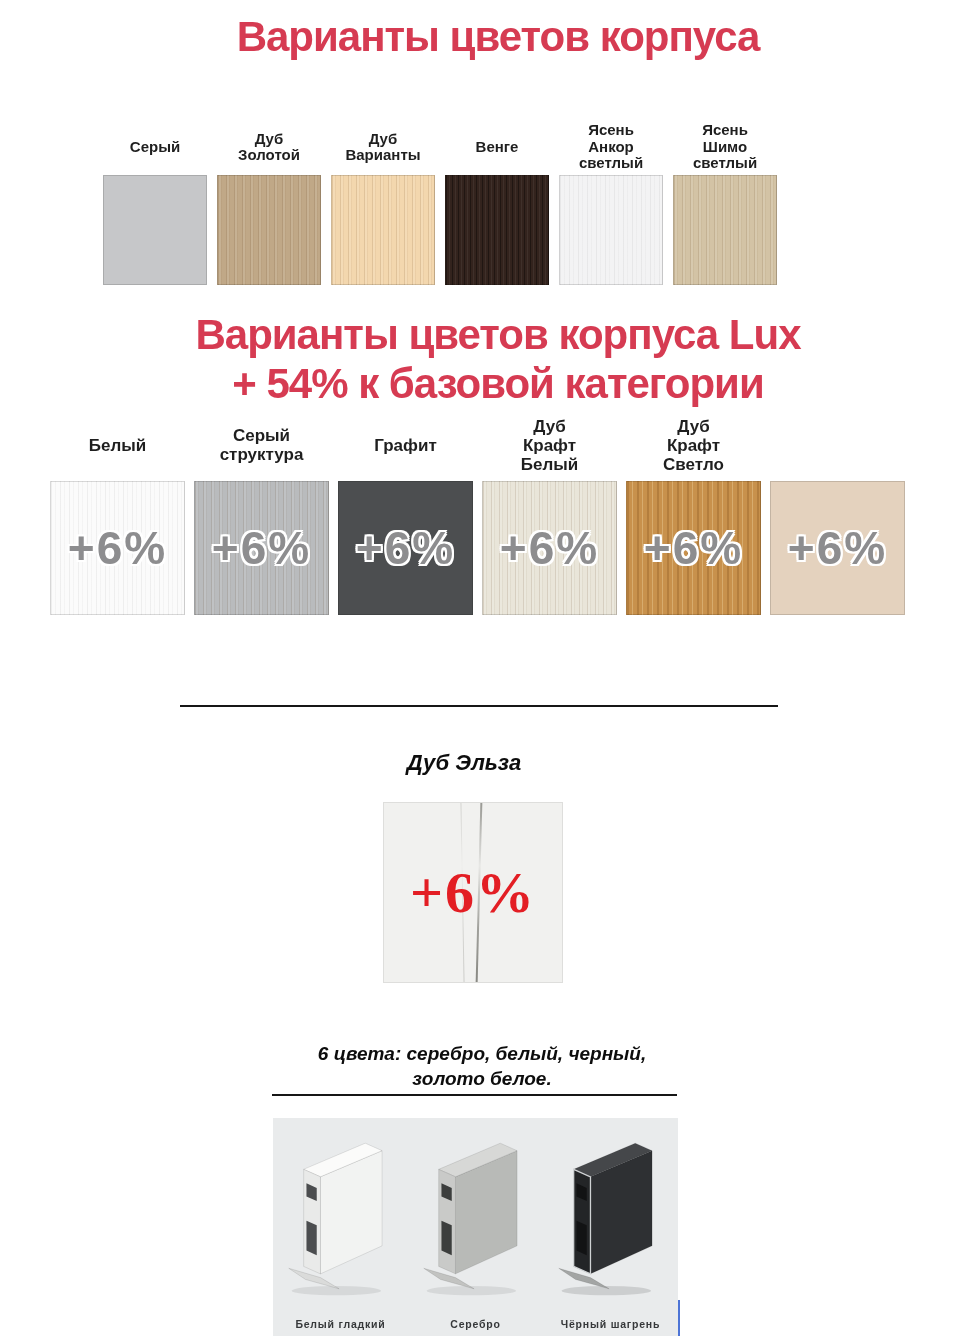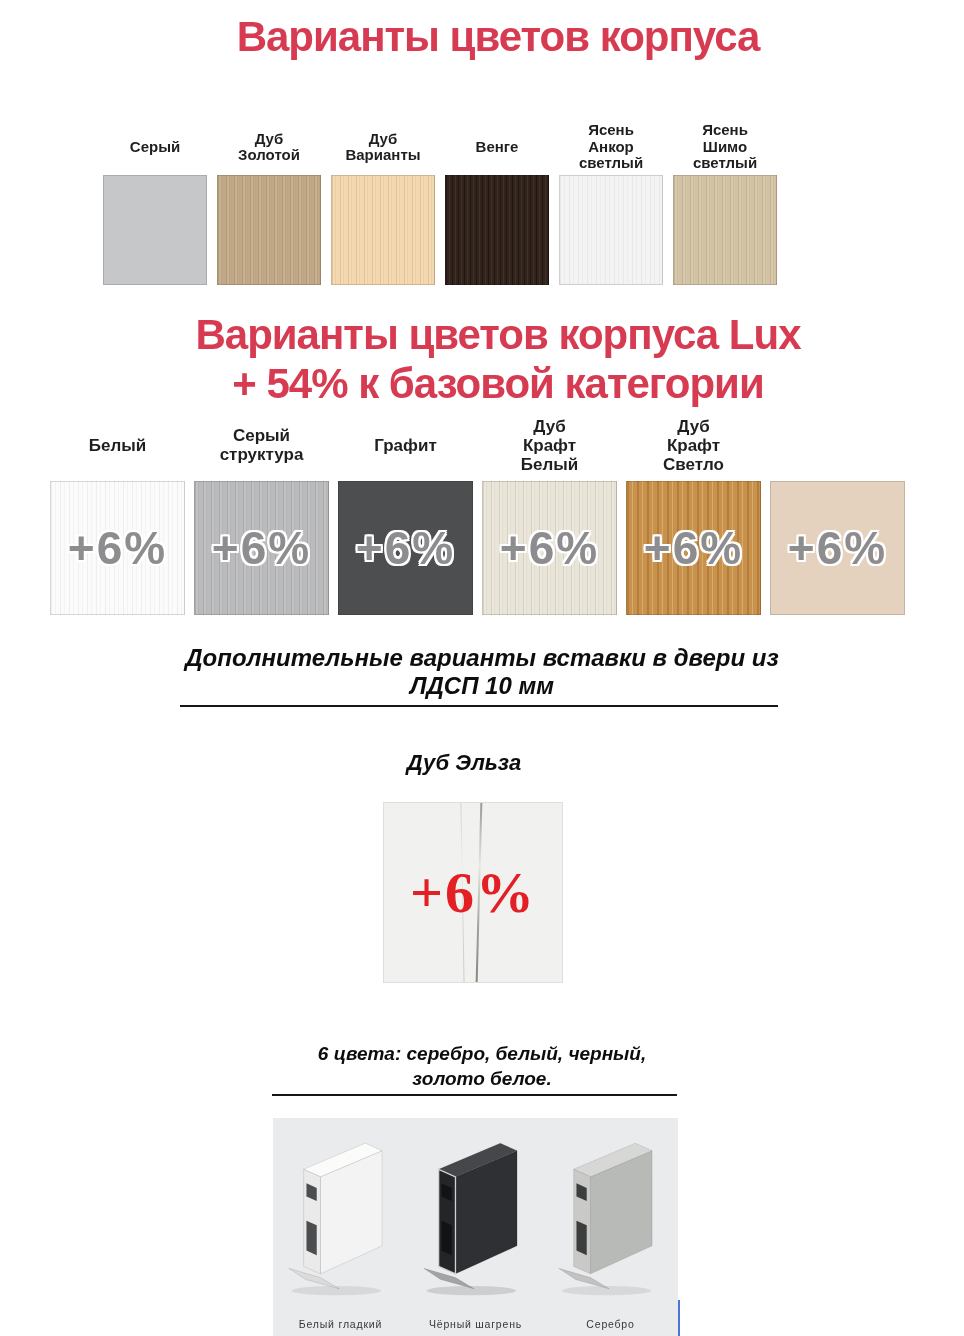--- a/index.html
+++ b/index.html
@@ -72,21 +72,21 @@
   .elsa-badge{font-family:"Liberation Serif","DejaVu Serif",serif;
               font-weight:bold;font-size:58px;color:#e31e24;letter-spacing:2px;z-index:2;}
 
   
   .photo{position:absolute;top:1118px;left:273px;width:405px;height:218px;
          background:#e9ebec;display:flex;}
   .pf{flex:1;position:relative;display:flex;flex-direction:column;
       align-items:center;justify-content:flex-start;padding-top:14px;}
   .pf svg{width:112px;height:168px;}
   .pf-label{position:absolute;bottom:6px;width:100%;text-align:center;
-            font-size:10.5px;font-weight:normal;letter-spacing:0.8px;color:#36383a;}
+            font-size:10.5px;font-weight:bold;letter-spacing:0.8px;color:#36383a;}
   .edge{stroke:rgba(0,0,0,0.18);stroke-width:0.6;}
   .pf-white .face-top{fill:#fbfbfa}.pf-white .face-side{fill:#f2f3f2}
   .pf-white .face-cross{fill:#e9eae9}.pf-white .hole{fill:#4b4d4f}.pf-white .foot{fill:#dadbda}
   .pf-silver .face-top{fill:#d7d8d6}.pf-silver .face-side{fill:#b8bab7}
   .pf-silver .face-cross{fill:#c9cac8}.pf-silver .hole{fill:#3c3e3d}.pf-silver .foot{fill:#c2c3c1}
   .pf-black .face-top{fill:#45474a}.pf-black .face-side{fill:#2e3033}
   .pf-black .face-cross{fill:#232527;stroke:#cfd2d4;stroke-width:1.4}
   .pf-black .hole{fill:#121314}.pf-black .foot{fill:#a3a5a4}
   .cursor{position:absolute;top:1300px;left:678px;width:2px;height:36px;background:#4d74d6;}
 </style>
@@ -177,24 +177,20 @@
         <span class="badge">+6%</span>
       </div>
     <div class="tile grain-gold" style="background-color: rgb(200, 145, 76);">
         <span class="badge">+6%</span>
       </div>
     <div class="tile" style="background-color: rgb(228, 210, 190);">
         <span class="badge">+6%</span>
       </div>
   </div>
 
-  <div class="bheading insert-heading">
-    <span>Дополнительные варианты вставки в двери из</span><br>
-    <span>ЛДСП 10 мм</span>
-  </div>
   <div class="rule hr1"></div>
 
   <div class="bheading elsa-label">Дуб Эльза</div>
   <div class="elsa" style="background-color: rgb(241, 241, 239);">
     <div class="crack c1"></div>
     <div class="crack c2"></div>
     <span class="elsa-badge">+6%</span>
   </div>
 
   <div class="bheading profile-heading">
@@ -210,40 +206,40 @@
         <ellipse cx="55" cy="170" rx="48" ry="5" fill="rgba(0,0,0,0.08)"></ellipse>
         <polygon class="face-side edge" points="38,48 104,20 104,122 38,152"></polygon>
         <polygon class="face-top edge" points="20,40 86,12 104,20 38,48"></polygon>
         <polygon class="face-cross edge" points="20,40 38,48 38,152 20,144"></polygon>
         <polygon class="hole" points="23,55 34,60 34,74 23,69"></polygon>
         <polygon class="hole" points="23,95 34,100 34,132 23,127"></polygon>
         <polygon class="foot edge" points="4,146 38,156 58,168 22,158"></polygon>
       </svg>
       <div class="pf-label">Белый гладкий</div>
     </div>
+    <div class="pf pf-silver">
+      <svg viewBox="0 0 120 180">
+        <ellipse cx="55" cy="170" rx="48" ry="5" fill="rgba(0,0,0,0.08)"></ellipse>
+        <polygon class="face-side edge" points="38,48 104,20 104,122 38,152"></polygon>
+        <polygon class="face-top edge" points="20,40 86,12 104,20 38,48"></polygon>
+        <polygon class="face-cross edge" points="20,40 38,48 38,152 20,144"></polygon>
+        <polygon class="hole" points="23,55 34,60 34,74 23,69"></polygon>
+        <polygon class="hole" points="23,95 34,100 34,132 23,127"></polygon>
+        <polygon class="foot edge" points="4,146 38,156 58,168 22,158"></polygon>
+      </svg>
+      <div class="pf-label">Серебро</div>
+    </div>
     <div class="pf pf-black">
       <svg viewBox="0 0 120 180">
         <ellipse cx="55" cy="170" rx="48" ry="5" fill="rgba(0,0,0,0.12)"></ellipse>
         <polygon class="face-side edge" points="38,48 104,20 104,122 38,152"></polygon>
         <polygon class="face-top edge" points="20,40 86,12 104,20 38,48"></polygon>
         <polygon class="face-cross" points="20,40 38,48 38,152 20,144"></polygon>
         <polygon class="hole" points="23,55 34,60 34,74 23,69"></polygon>
         <polygon class="hole" points="23,95 34,100 34,132 23,127"></polygon>
         <polygon class="foot edge" points="4,146 38,156 58,168 22,158"></polygon>
       </svg>
       <div class="pf-label">Чёрный шагрень</div>
     </div>
-    <div class="pf pf-silver">
-      <svg viewBox="0 0 120 180">
-        <ellipse cx="55" cy="170" rx="48" ry="5" fill="rgba(0,0,0,0.08)"></ellipse>
-        <polygon class="face-side edge" points="38,48 104,20 104,122 38,152"></polygon>
-        <polygon class="face-top edge" points="20,40 86,12 104,20 38,48"></polygon>
-        <polygon class="face-cross edge" points="20,40 38,48 38,152 20,144"></polygon>
-        <polygon class="hole" points="23,55 34,60 34,74 23,69"></polygon>
-        <polygon class="hole" points="23,95 34,100 34,132 23,127"></polygon>
-        <polygon class="foot edge" points="4,146 38,156 58,168 22,158"></polygon>
-      </svg>
-      <div class="pf-label">Серебро</div>
-    </div>
   </div>
   <div class="cursor"></div>
 
 </div>
 
 </body></html>

